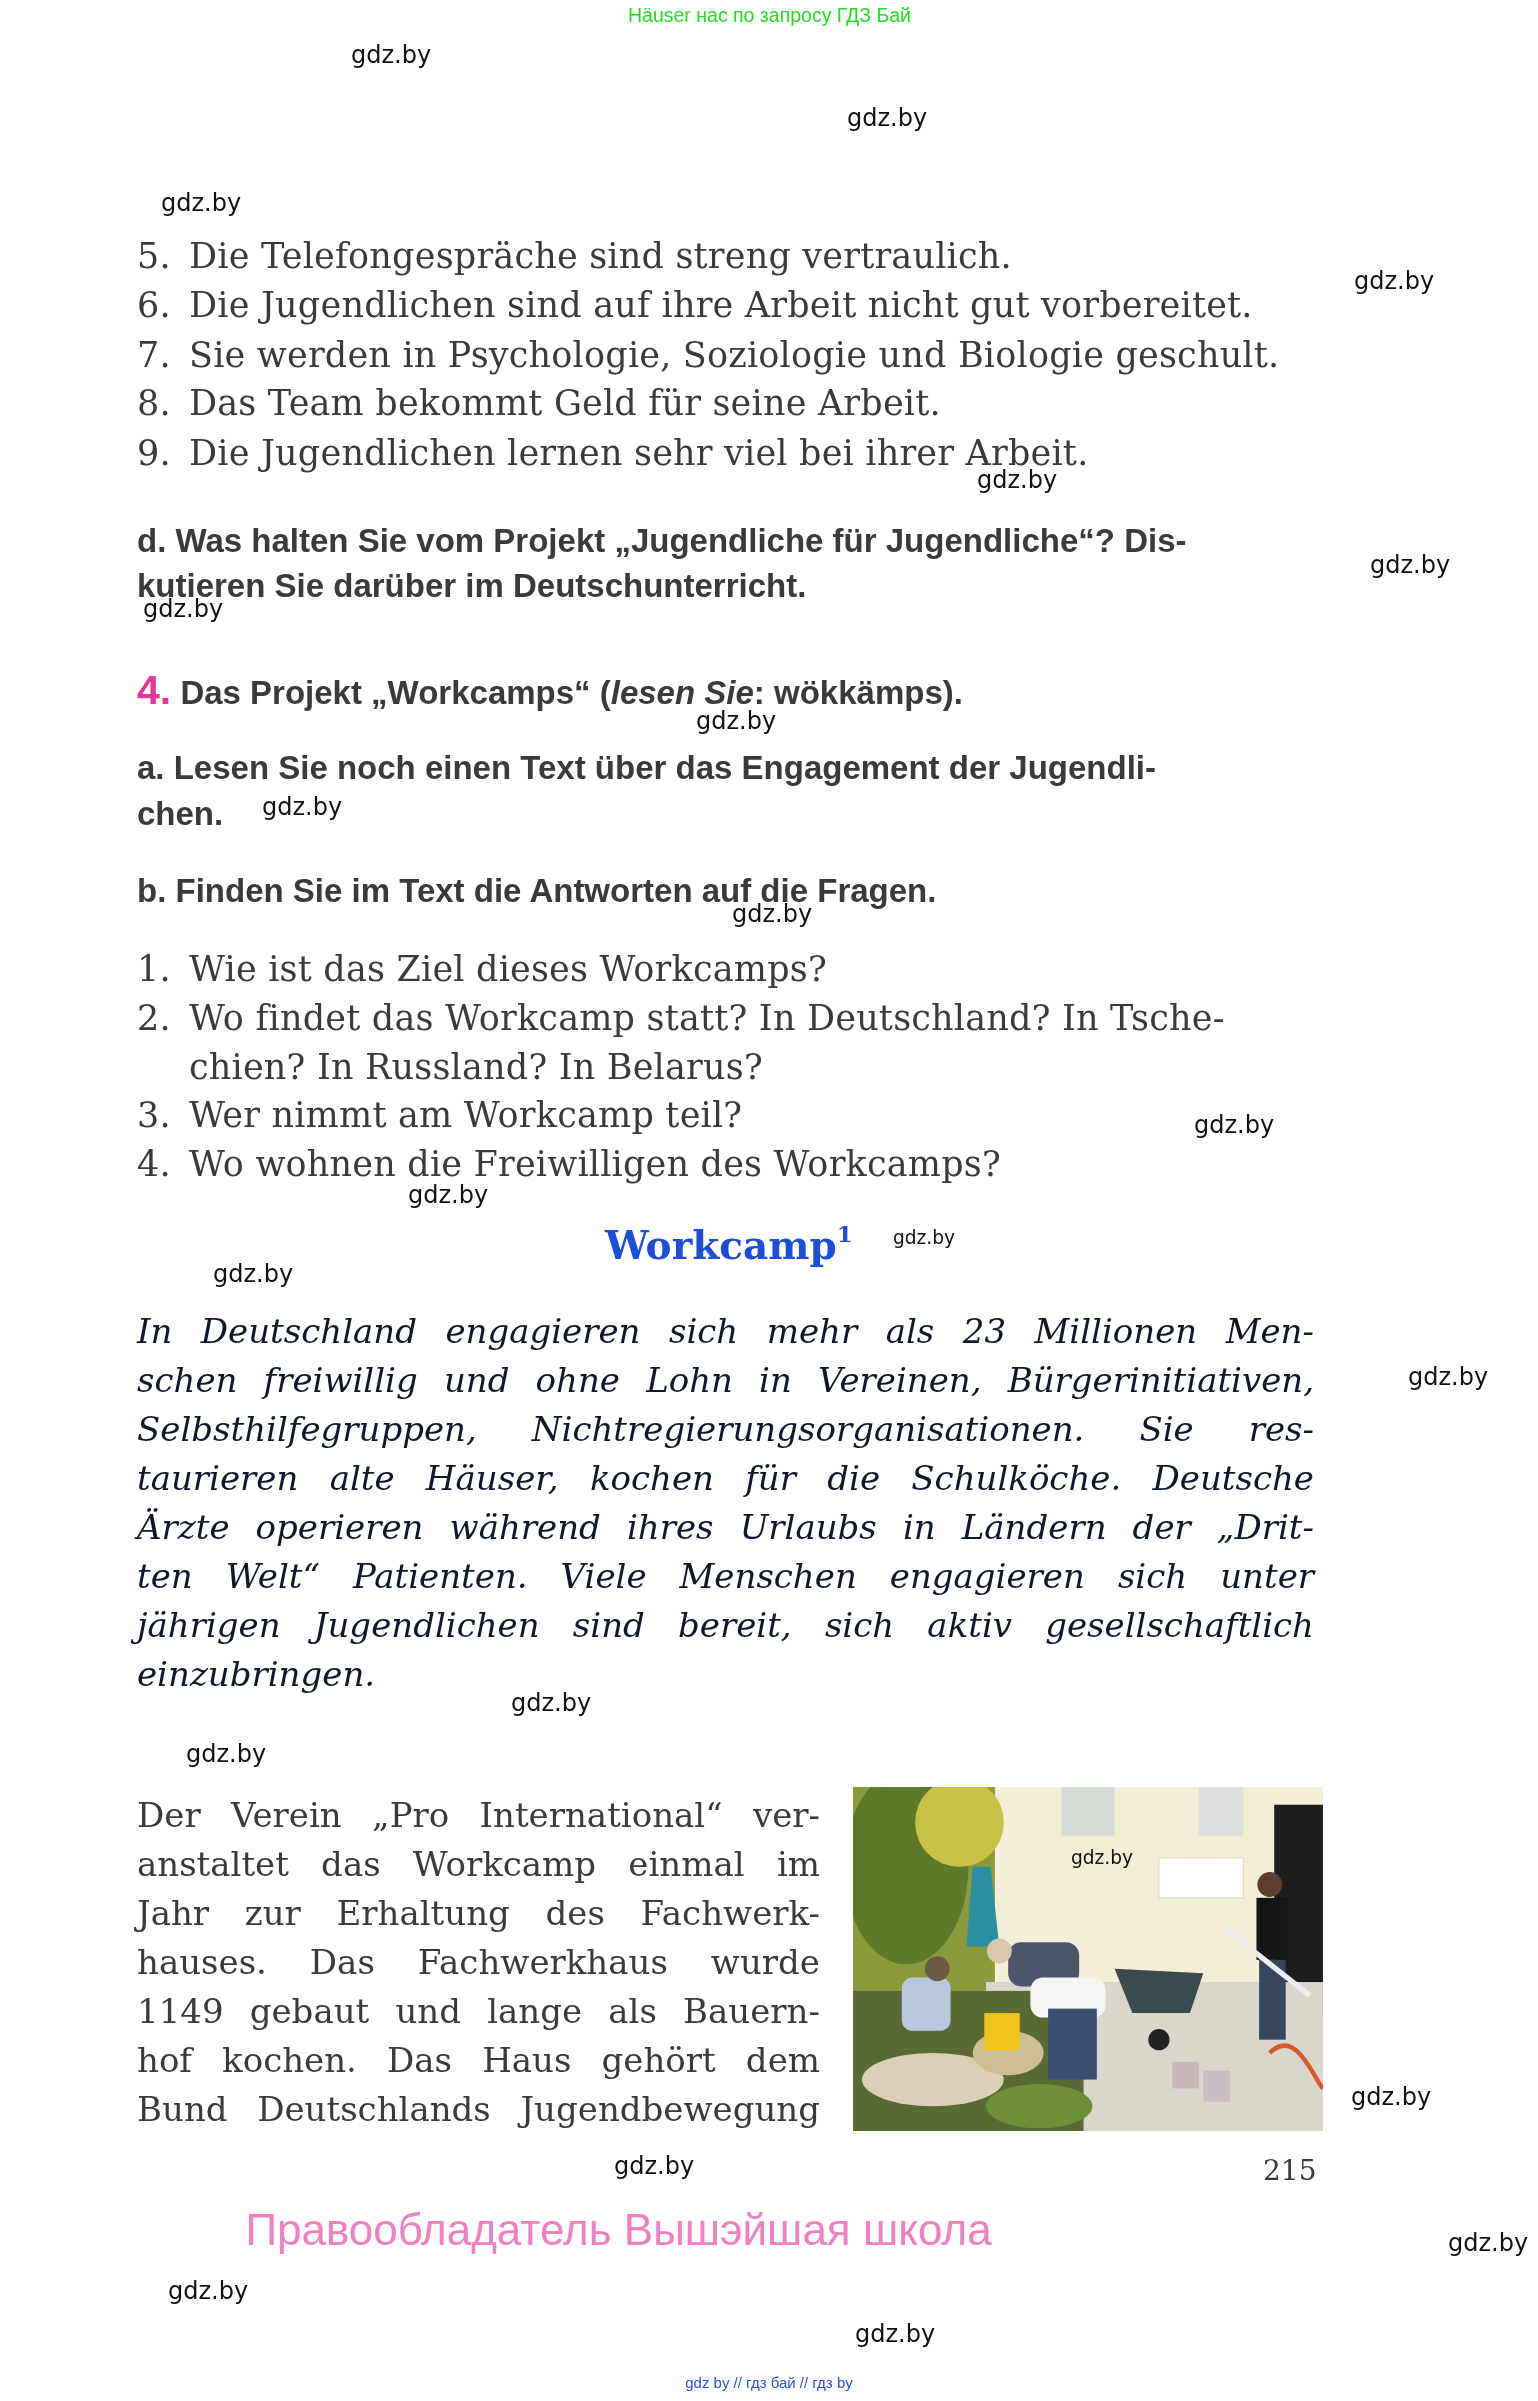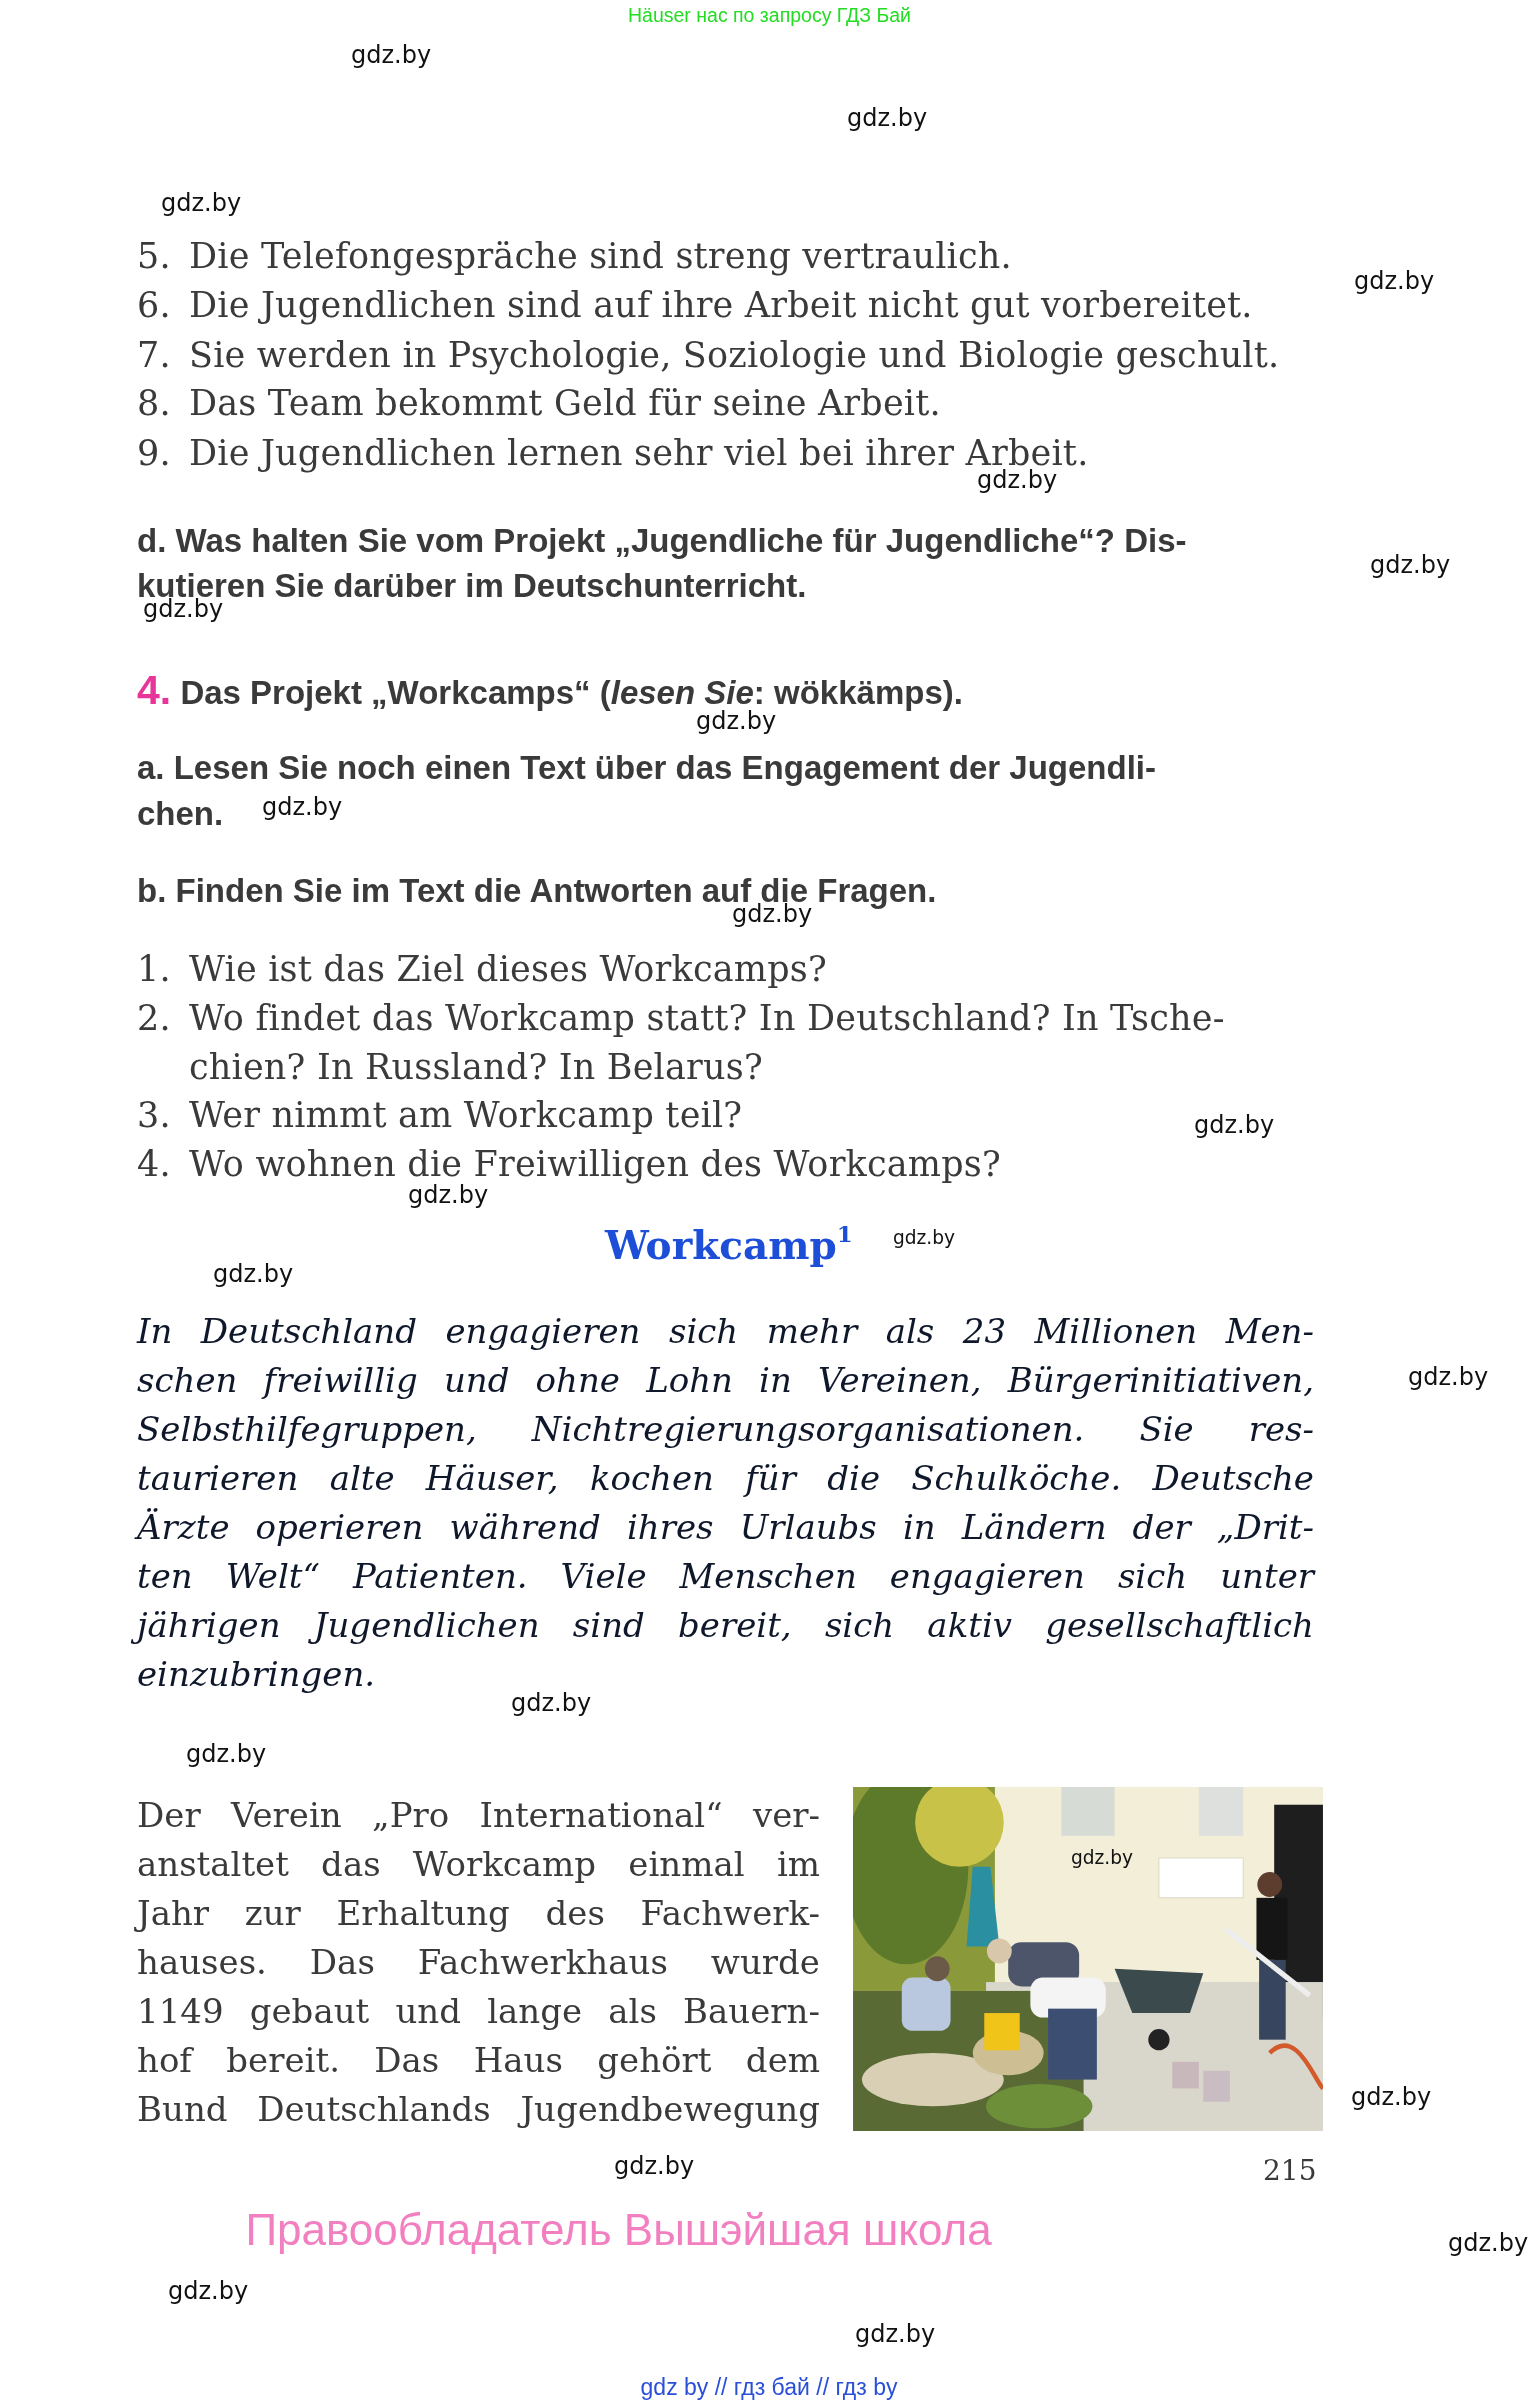--- a/index.html
+++ b/index.html
@@ -16,21 +16,21 @@
   .heading { font-family: "DejaVu Serif", serif; font-weight: bold; font-size: 39px; color: #1d4ed8; }
   .heading sup { font-size: 23px; position: relative; top: -3.5px; }
   .italic { font-family: "DejaVu Serif", serif; font-style: italic; font-size: 34px; line-height: 49px; color: #0f172a; left: 137px; width: 1177px; text-align: justify; white-space: normal; }
   .italic .ln { display: block; text-align: justify; text-align-last: justify; height: 49px; }
   .italic .ln.last { text-align-last: left; }
   .para2 { font-family: "DejaVu Serif", serif; font-size: 34px; line-height: 49px; color: #3a3a3a; left: 137px; width: 683px; white-space: normal; }
   .para2 .ln { display: block; text-align: justify; text-align-last: justify; height: 49px; }
   .photo { left: 853px; top: 1787px; width: 470px; height: 344px; overflow: hidden; }
   .page-num { font-family: "DejaVu Serif", serif; font-size: 28px; color: #3a3a3a; left: 1263px; top: 2154px; }
   .rights { left: 0; width: 1237px; top: 2205px; text-align: center; font-family: "Liberation Sans", sans-serif; font-size: 44px; color: #f27fbf; }
-  .footer-links { left: 0; width: 1538px; top: 2374px; text-align: center; font-family: "Liberation Sans", sans-serif; font-size: 23px; color: #2a4fd8; }
+  .footer-links { left: 0; width: 1538px; top: 2374px; text-align: center; font-family: "Liberation Sans", sans-serif; font-size: 15px; color: #2a4fd8; }
 </style>
 </head>
 <body>
 
 <div class="abs top-banner">Häuser нас по запросу ГДЗ Бай</div>
 
 <div class="abs wm" style="left:351px;top:43px">gdz.by</div>
 <div class="abs wm" style="left:847px;top:106px">gdz.by</div>
 <div class="abs wm" style="left:161px;top:191px">gdz.by</div>
 <div class="abs wm" style="left:1354px;top:269px">gdz.by</div>
@@ -122,21 +122,21 @@
   <span class="ln">jährigen Jugendlichen sind bereit, sich aktiv gesellschaftlich</span>
   <span class="ln last">einzubringen.</span>
 </div>
 
 <div class="abs para2" style="top:1791px">
   <span class="ln">Der Verein „Pro International“ ver-</span>
   <span class="ln">anstaltet das Workcamp einmal im</span>
   <span class="ln">Jahr zur Erhaltung des Fachwerk-</span>
   <span class="ln">hauses. Das Fachwerkhaus wurde</span>
   <span class="ln">1149 gebaut und lange als Bauern-</span>
-  <span class="ln">hof bereit. Das Haus gehört dem</span>
+  <span class="ln">hof kochen. Das Haus gehört dem</span>
   <span class="ln">Bund Deutschlands Jugendbewegung</span>
 </div>
 
 <div class="abs photo" title="Volunteers working in a garden in front of a house: laying stones, a wheelbarrow, a boy holding a pole">
   <svg width="470" height="344" viewBox="0 0 530 388" xmlns="http://www.w3.org/2000/svg">
     <rect x="0" y="0" width="530" height="388" fill="#e9e4cf"></rect>
 
     <rect x="150" y="0" width="380" height="220" fill="#f3eed8"></rect>
     <rect x="235" y="0" width="60" height="55" fill="#d7dbd6"></rect>
     <rect x="390" y="0" width="50" height="55" fill="#dde0dc"></rect>

